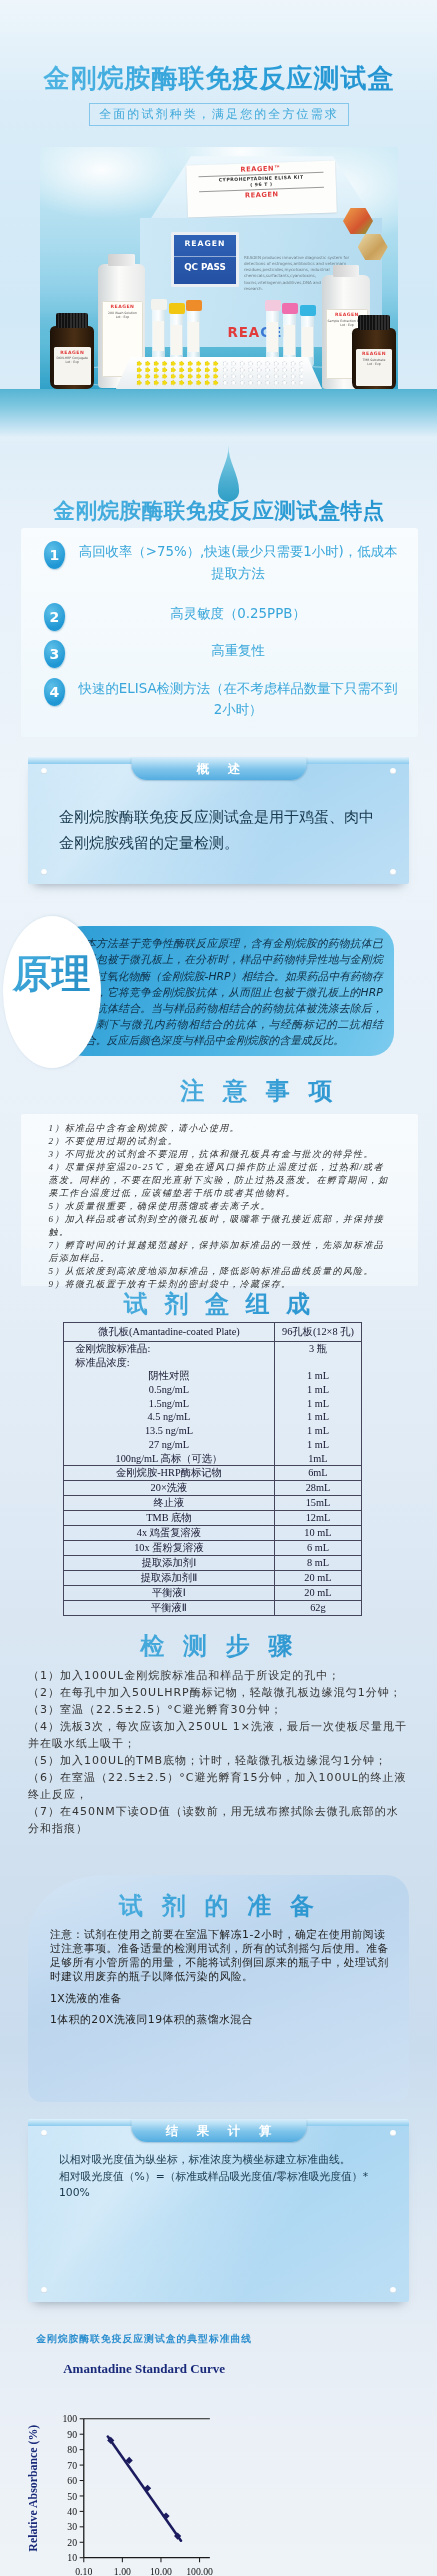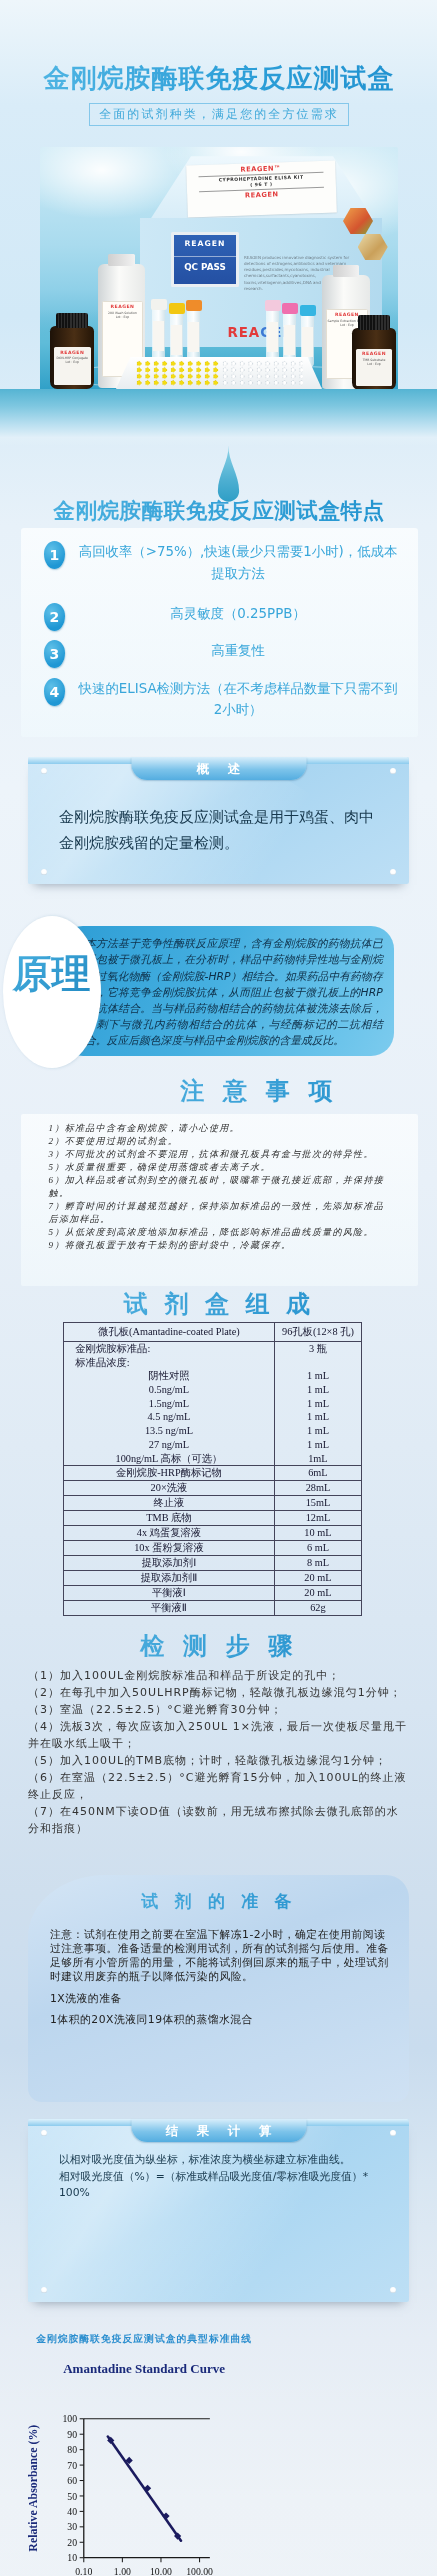--- a/index.html
+++ b/index.html
@@ -121,21 +121,21 @@
   .std-line.lft{text-align:left;padding-left:11.3px;}
   .plain-row td{height:14px;line-height:14px;text-align:center;}
 
   
   #steps-list{left:28px;top:1667px;width:381px;position:absolute;font-size:11px;letter-spacing:1px;
     line-height:17px;color:#333;}
 
   
   #prep-panel{left:28px;top:1875px;width:381px;height:227px;border-radius:77px 23px 13.4px 13.4px/62px 23px 13.4px 13.4px;
     background:linear-gradient(160deg,#d4e5f5 0%,#bcd6ee 40%,#c6dcf1 75%,#cfe1f3 100%);}
-  #prep-title{top:1890px;font-size:17px;letter-spacing:5.2px;}
+  #prep-title{top:1890px;font-size:24px;letter-spacing:5.2px;}
   #prep-text{left:50px;top:1928px;width:340px;font-size:10.8px;line-height:14px;letter-spacing:0.5px;color:#222;}
   #prep-text .subline{margin-top:7.7px;}
 
   
   #curve-cn-title{left:20.6px;top:2333px;width:247px;font-size:9.8px;font-weight:bold;letter-spacing:1px;color:#2d8fcf;}
   #curve-en-title{left:20.6px;top:2361px;width:247px;font-size:13px;font-weight:bold;color:#1a2a7a;
     font-family:Liberation Serif, serif;}
   #curve-svg{left:20.6px;top:2384px;}
 </style>
 </head>
@@ -282,20 +282,21 @@
   <div class="abs" id="principle-circle">
     <div id="principle-label">原理</div>
   </div>
 
   <div class="sec-title" style="top:1075px;font-size:24px;letter-spacing:5.2px;margin-left:40px;">注 意 事 项</div>
   <div class="abs" id="notes-panel">
     <div id="notes-list">
         <div>1）标准品中含有金刚烷胺，请小心使用。</div>
         <div>2）不要使用过期的试剂盒。</div>
         <div>3）不同批次的试剂盒不要混用，抗体和微孔板具有盒与批次的特异性。</div>
+        <div>4）尽量保持室温20-25℃，避免在通风口操作防止温度过低，过热和/或者蒸发。同样的，不要在阳光直射下实验，防止过热及蒸发。在孵育期间，如果工作台温度过低，应该铺垫若干纸巾或者其他物料。</div>
         <div>5）水质量很重要，确保使用蒸馏或者去离子水。</div>
         <div>6）加入样品或者试剂到空的微孔板时，吸嘴靠于微孔接近底部，并保持接触。</div>
         <div>7）孵育时间的计算越规范越好，保持添加标准品的一致性，先添加标准品后添加样品。</div>
         <div>5）从低浓度到高浓度地添加标准品，降低影响标准品曲线质量的风险。</div>
         <div>9）将微孔板置于放有干燥剂的密封袋中，冷藏保存。</div>
       </div>
   </div>
 
   <div class="sec-title" style="top:1288px;font-size:24px;letter-spacing:4.1px;">试 剂 盒 组 成</div>
   <table id="kit-table">

